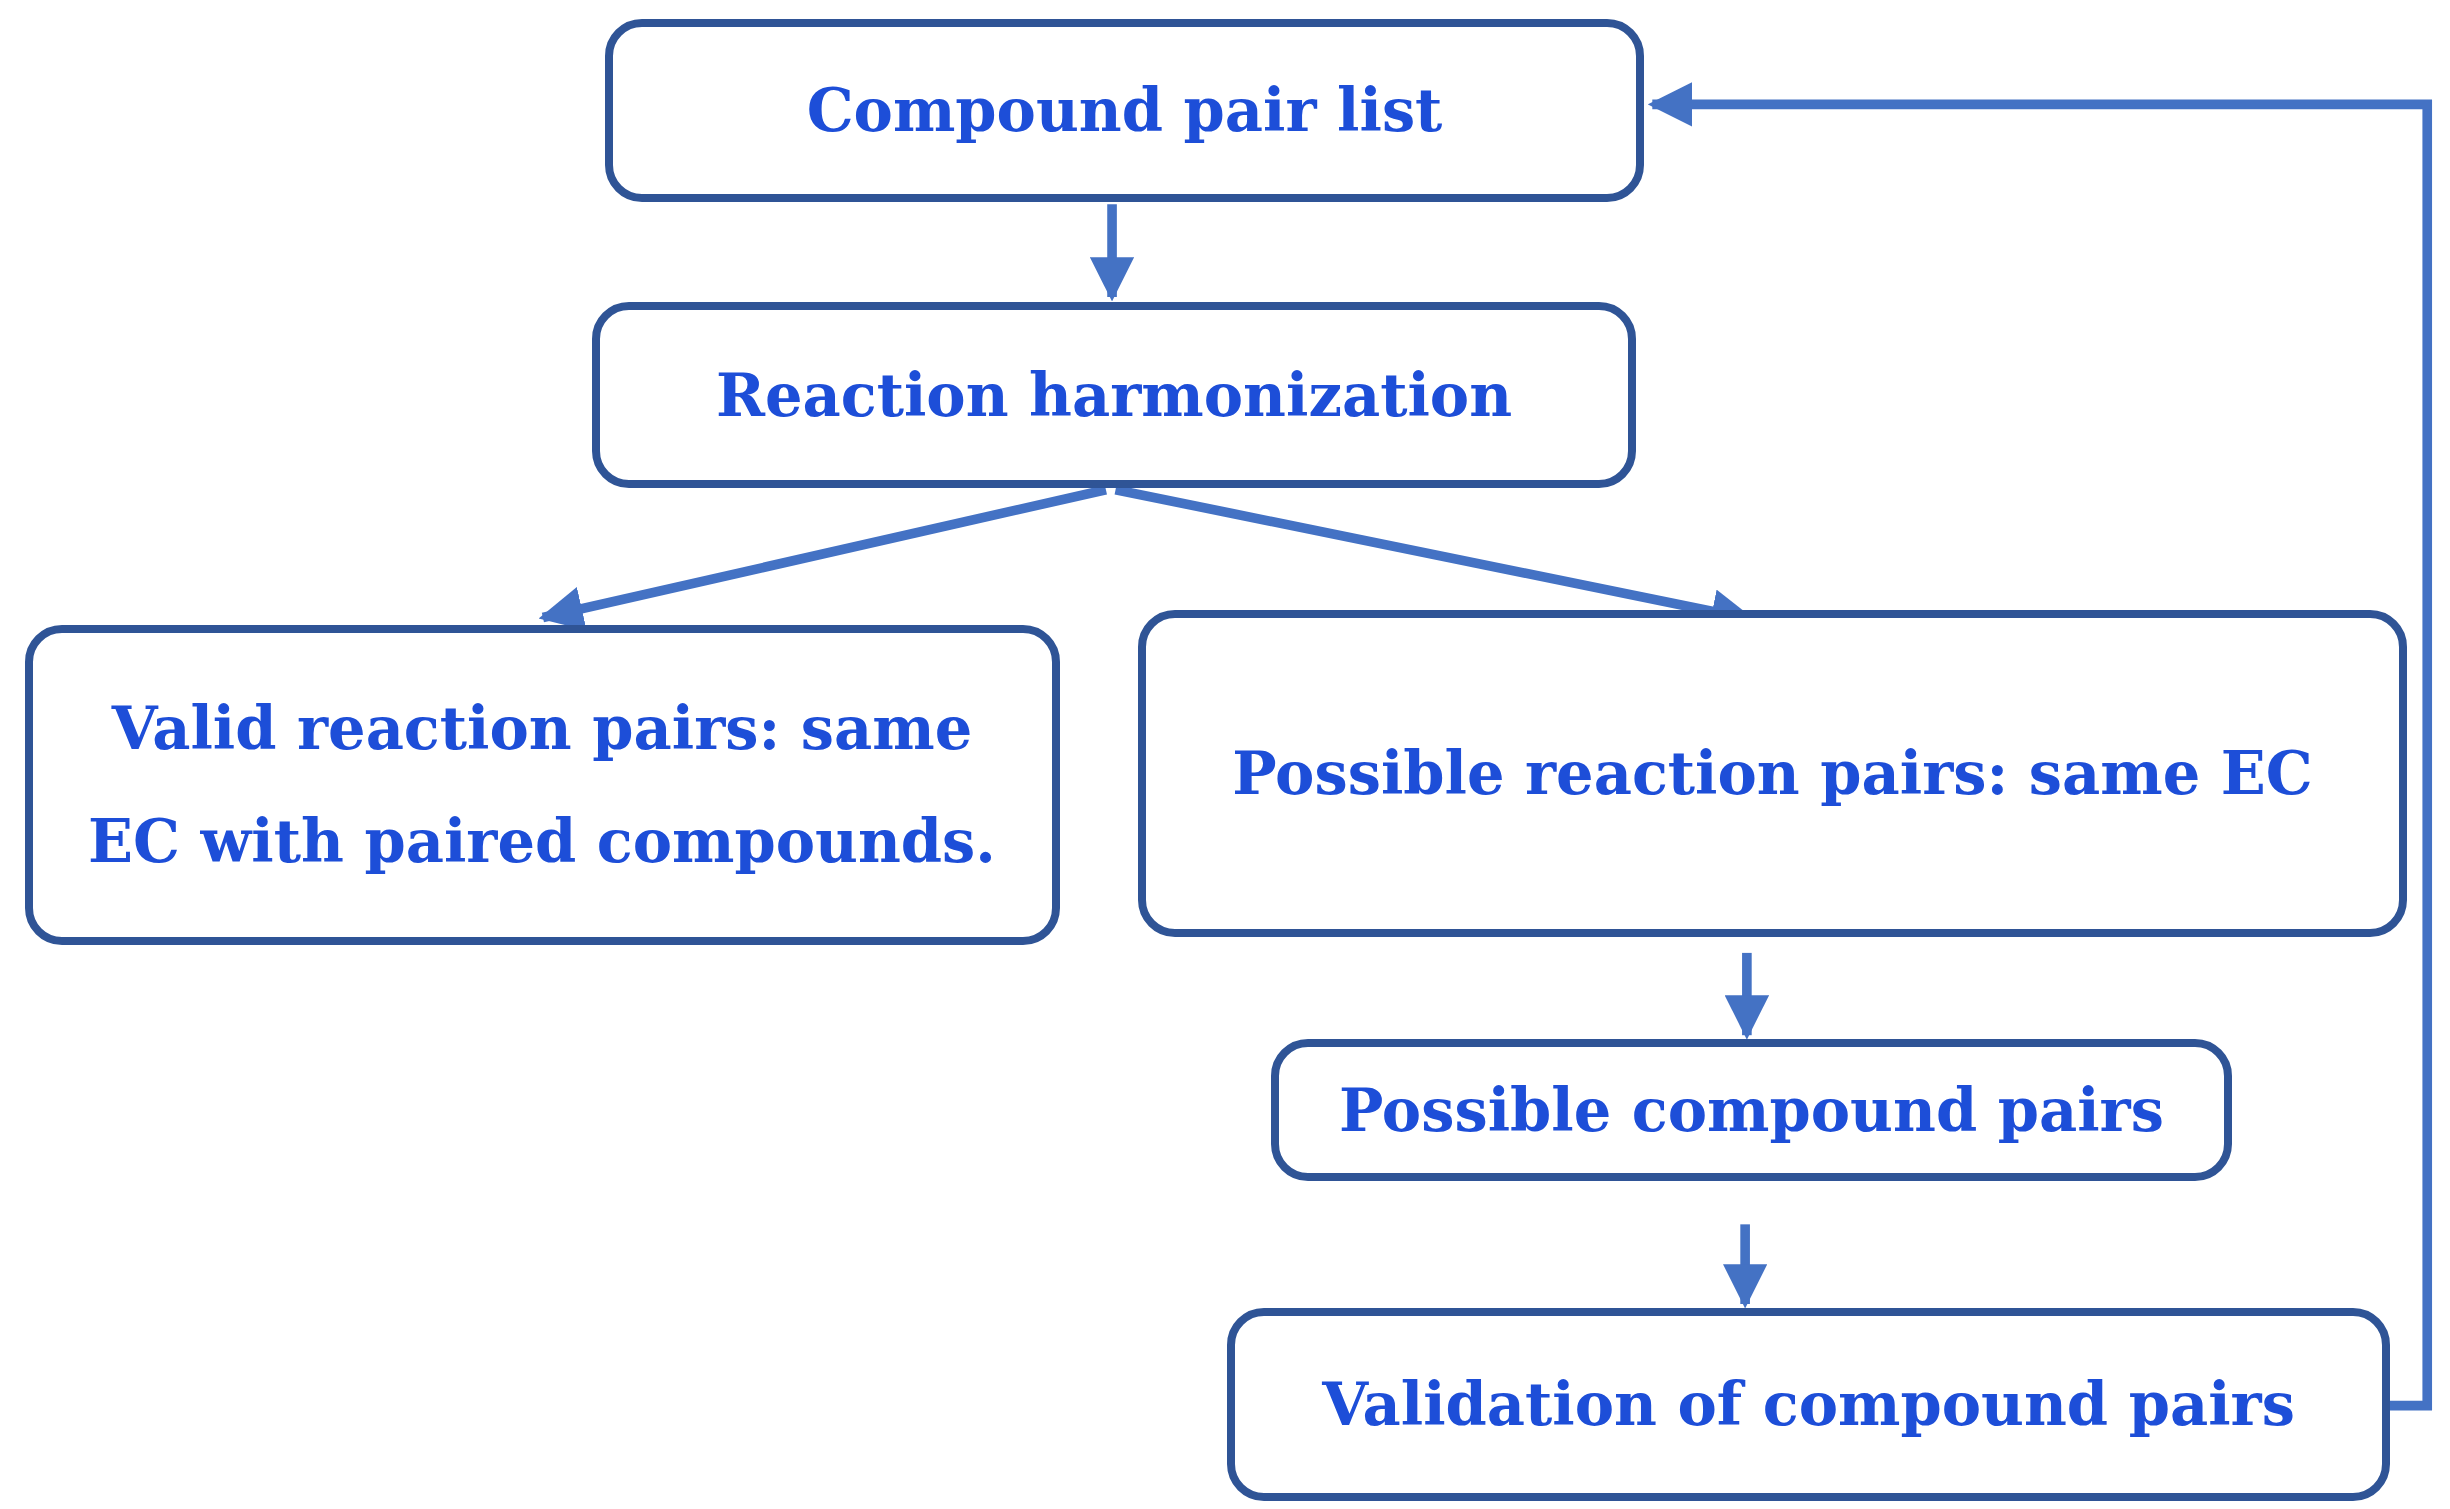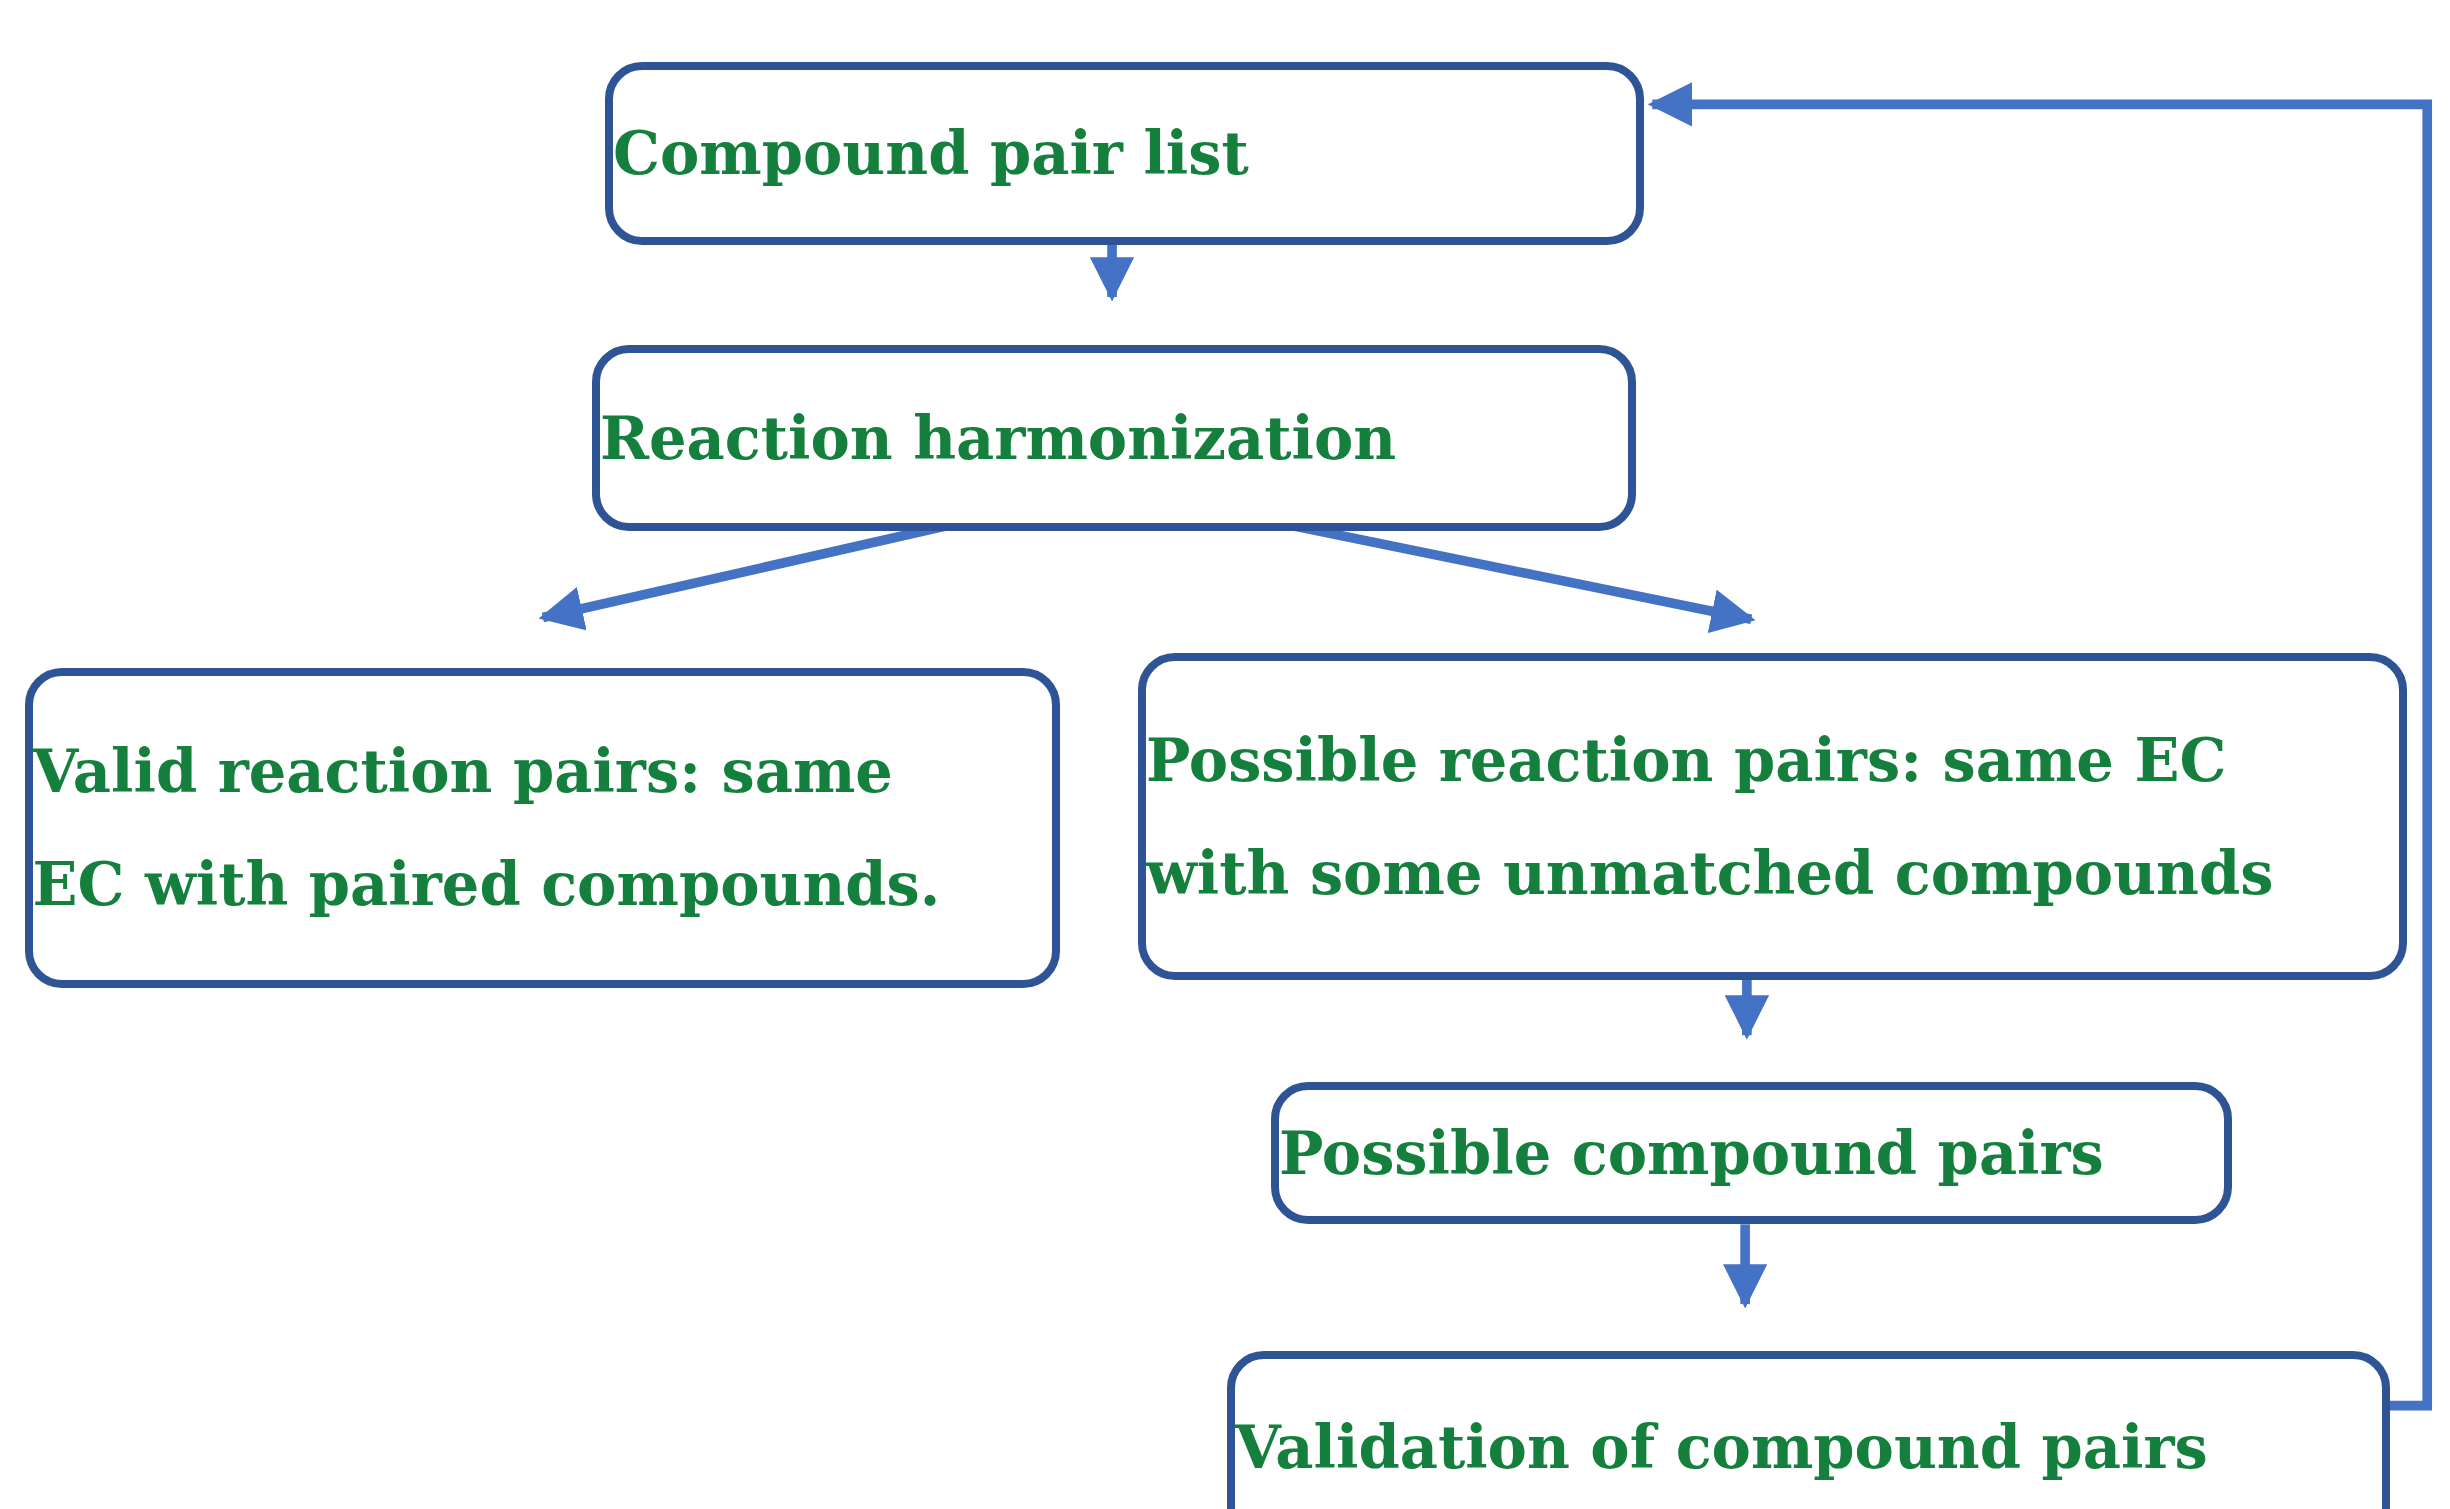--- a/index.html
+++ b/index.html
@@ -25,28 +25,27 @@
   }
   .node {
     position: absolute;
     z-index: 2;
     box-sizing: border-box;
     background: #FFFFFF;
     border: 8.8px solid #2F5496;
     border-radius: 37px;
     display: flex;
     flex-direction: column;
-    align-items: flex-start;
+    align-items: center;
     justify-content: center;
     text-align: center;
-    color: #15803d;
+    color: #1d4ed8;
     font-weight: bold;
     font-size: 59px;
     line-height: 1.0;
-    margin-top: 43px;
   }
   .node .line {
     display: block;
     white-space: nowrap;
   }
   .node.two-line {
     row-gap: 54px;
   }
   
   #n-compound-pair-list        { left: 605px;  top: 19px;   width: 1039px; height: 183px; }
@@ -89,21 +88,20 @@
     <span class="line">Reaction harmonization</span>
   </div>
 
   <div class="node two-line" id="n-valid-reaction-pairs">
     <span class="line">Valid reaction pairs: same</span>
     <span class="line">EC with paired compounds.</span>
   </div>
 
   <div class="node two-line" id="n-possible-reaction-pairs">
     <span class="line">Possible reaction pairs: same EC</span>
-    <span class="line">with some unmatched compounds</span>
   </div>
 
   <div class="node" id="n-possible-compound-pairs">
     <span class="line">Possible compound pairs</span>
   </div>
 
   <div class="node" id="n-validation-compound-pairs">
     <span class="line">Validation of compound pairs</span>
   </div>
 

